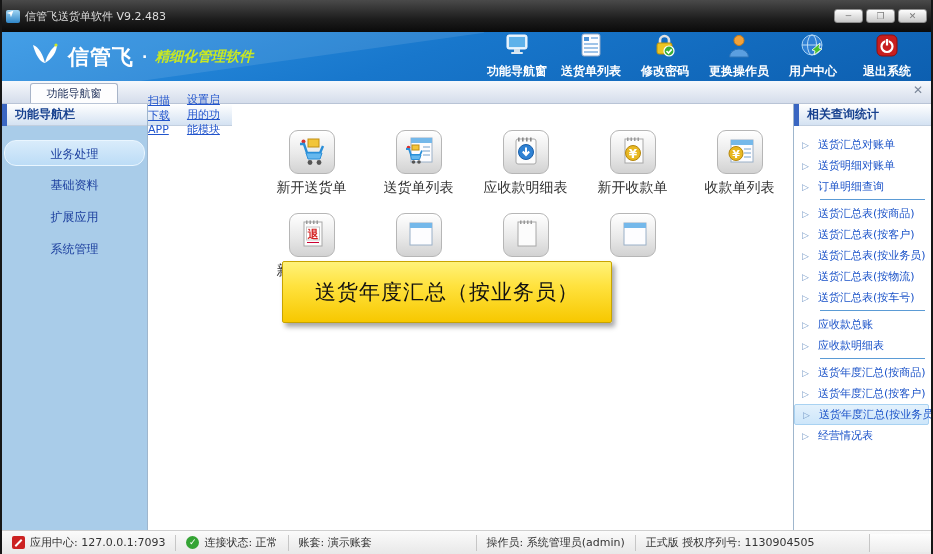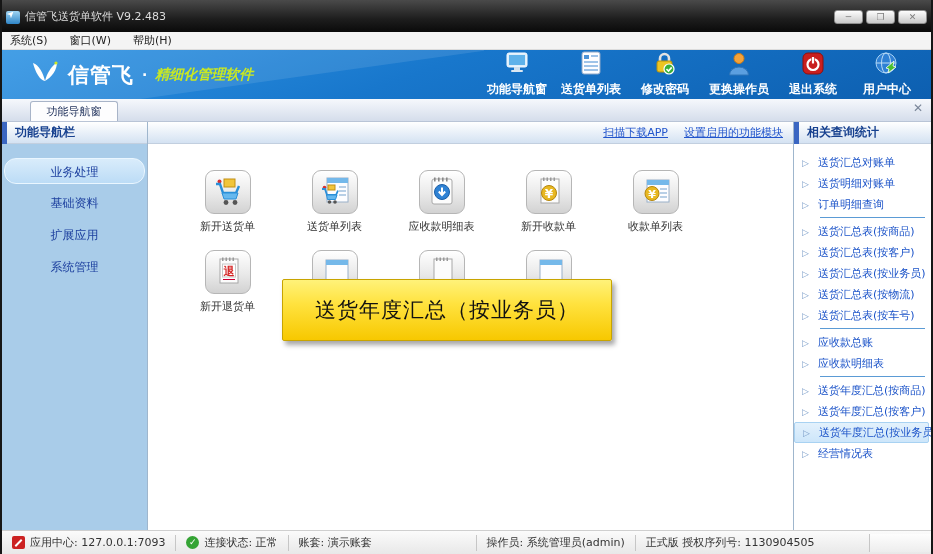--- a/index.html
+++ b/index.html
@@ -2,22 +2,22 @@
 <html><head>
 <meta charset="utf-8">
 <style>
   * { margin:0; padding:0; box-sizing:border-box; }
   html,body { width:933px; height:554px; overflow:hidden; }
   body { font-family:"DejaVu Sans","Liberation Sans",sans-serif; font-size:12px; }
   .window { width:933px; height:554px; background:#000; border-left:2px solid #161616;
             border-right:2px solid #161616; display:flex; flex-direction:column; }
 
   
-  .titlebar { height:32px; background:linear-gradient(180deg,#4a4a4a,#1d1d1d 60%,#0a0a0a);
-              display:flex; align-items:flex-end; padding:8px 4px; color:#e8e8e8; flex:0 0 auto; }
+  .titlebar { height:24px; background:linear-gradient(180deg,#4a4a4a,#1d1d1d 60%,#0a0a0a);
+              display:flex; align-items:center; padding:16px 4px; color:#e8e8e8; flex:0 0 auto; }
   .titlebar .appicon { width:14px; height:13px; background:linear-gradient(180deg,#9fd4f2,#2f86c8);
               border-radius:2px; margin-right:5px; position:relative; }
   .titlebar .appicon:after { content:"➤"; position:absolute; left:1px; top:-2px; color:#fff; font-size:9px; transform:rotate(-45deg); }
   .titlebar .ttl { font-size:11px; color:#ddd; }
   .winbtns { margin-left:auto; display:flex; gap:3px; }
   .winbtn { width:29px; height:14px; border:1px solid #8d8d8d; border-radius:3px;
             background:linear-gradient(180deg,#fdfdfd,#c9c9c9); color:#7c7c7c; font-size:9px;
             line-height:12px; text-align:center; }
 
   
@@ -50,31 +50,31 @@
                display:flex; align-items:center; font-weight:bold; color:#17418f; font-size:12px;
                border-bottom:1px solid #c2cfdf; }
   .accent { width:5px; height:22px; background:#3a66c2; margin-right:8px; flex:0 0 auto; }
 
   .leftpanel { width:146px; flex:0 0 auto; display:flex; flex-direction:column; border-right:1px solid #9fb6cd; }
   .sidebar { flex:1; background:#a9cce9; padding-top:14px; }
   .side-item { height:26px; margin:0 2px 6px 2px; text-align:center; line-height:26px;
                color:#1c3f9e; font-size:12px; cursor:pointer; }
   .side-item.sel { background:linear-gradient(180deg,#d9ecfb,#bcdcf6); border:1px solid #eaf6ff; border-radius:12px; }
 
-  .centerpanel { flex:1 1 auto; display:flex; flex-direction:column; position:relative; min-width:0; }
+  .centerpanel { flex:1 1 auto; display:flex; flex-direction:row; position:relative; min-width:0;justify-content:flex-end; }
   .links-row { height:22px; background:linear-gradient(180deg,#ffffff,#d4e2f2); border-bottom:1px solid #c2cfdf;
                display:flex; align-items:center; justify-content:flex-end; gap:16px; padding-right:10px; }
   .links-row a { color:#2255cc; font-size:11px; text-decoration:underline; cursor:pointer; }
   .icon-grid { padding:26px 0 0 26px; }
   .icon-row { display:flex; margin-bottom:16px; }
   .icon-cell { width:107px; display:flex; flex-direction:column; align-items:center; cursor:pointer; }
   .icon-btn { width:46px; height:44px; border:1px solid #b6b6b6; border-radius:9px;
               background:linear-gradient(180deg,#ffffff,#e9e9e9 55%,#d2d2d2);
               box-shadow:inset 0 1px 0 #fff; display:flex; align-items:center; justify-content:center; }
-  .icon-lbl { margin-top:5px; font-size:11px; color:#333; white-space:nowrap; }
+  .icon-lbl { margin-top:5px; font-size:14px; color:#333; white-space:nowrap; }
   .tooltip { position:absolute; left:134px; top:157px; width:330px; height:62px; z-index:6;
              background:linear-gradient(180deg,#fff27a,#ffe23e 40%,#f7c800);
              border:1px solid #c8a400; border-radius:2px; box-shadow:3px 4px 5px rgba(0,0,0,.35);
              display:flex; align-items:center; justify-content:center;
              font-size:21px; color:#111; letter-spacing:1px; }
 
   .rightpanel { width:138px; flex:0 0 auto; display:flex; flex-direction:column; border-left:1px solid #9fb6cd; background:#fff; }
   .rlist { flex:1; overflow:hidden; padding-top:8px; }
   .ritem { display:flex; align-items:center; height:21px; padding-left:8px; cursor:pointer;
            color:#1a52c8; font-size:11px; white-space:nowrap; }
@@ -103,25 +103,20 @@
   <div class="titlebar">
     <div class="appicon"></div>
     <div class="ttl">信管飞送货单软件 V9.2.483</div>
     <div class="winbtns">
       <div class="winbtn">─</div>
       <div class="winbtn">❐</div>
       <div class="winbtn">✕</div>
     </div>
   </div>
 
-  <div class="menubar">
-    <span>系统(S)</span>
-    <span>窗口(W)</span>
-    <span>帮助(H)</span>
-  </div>
 
   <div class="bluehdr">
     <div class="logo">
       <span>
         <svg width="30" height="26" viewBox="0 0 30 26">
             <path d="M3 3 C7 18 13 21 15 21 C13 13 9 5 3 3 Z" fill="#fff"></path>
             <path d="M27 2 C21 7 17 13 15 21 C22 17 27 10 27 2 Z" fill="#fff"></path>
             <circle cx="26" cy="3" r="1.6" fill="#cfe821"></circle>
           </svg>
       </span>
@@ -161,35 +156,35 @@
       </div>
       <div class="hdr-item">
         <span><svg width="26" height="25" viewBox="0 0 26 25">
               <circle cx="13" cy="7.5" r="5" fill="#f2a23a" stroke="#d07d14"></circle>
               <path d="M3.5 24 a9.5 8 0 0 1 19 0 Z" fill="#5b9fe0" stroke="#2f74b8"></path>
             </svg></span>
         <span class="lbl">更换操作员</span>
       </div>
       <div class="hdr-item">
         <span><svg width="26" height="25" viewBox="0 0 26 25">
+              <circle cx="12" cy="12" r="10" fill="#2f80d4" stroke="#a8d2f4"></circle>
+              <ellipse cx="12" cy="12" rx="4.5" ry="10" fill="none" stroke="#bcdcf6" stroke-width="1"></ellipse>
+              <line x1="2" y1="12" x2="22" y2="12" stroke="#bcdcf6" stroke-width="1"></line>
+              <path d="M14 22 l8-6 -3-1 1-5 -8 7 3 1 Z" fill="#49c030" stroke="#fff" stroke-width="0.8"></path>
+            </svg></span>
+        <span class="lbl">用户中心</span>
+      </div>
+      <div class="hdr-item">
+        <span><svg width="26" height="25" viewBox="0 0 26 25">
               <rect x="3" y="2" width="20" height="21" rx="5" fill="#c81f1f" stroke="#8f0f0f"></rect>
               <circle cx="13" cy="13.5" r="5.5" fill="none" stroke="#fff" stroke-width="2.2"></circle>
               <line x1="13" y1="5.5" x2="13" y2="12" stroke="#c81f1f" stroke-width="3.4"></line>
               <line x1="13" y1="6" x2="13" y2="12.5" stroke="#fff" stroke-width="2.2"></line>
             </svg></span>
         <span class="lbl">退出系统</span>
-      </div>
-      <div class="hdr-item">
-        <span><svg width="26" height="25" viewBox="0 0 26 25">
-              <circle cx="12" cy="12" r="10" fill="#2f80d4" stroke="#a8d2f4"></circle>
-              <ellipse cx="12" cy="12" rx="4.5" ry="10" fill="none" stroke="#bcdcf6" stroke-width="1"></ellipse>
-              <line x1="2" y1="12" x2="22" y2="12" stroke="#bcdcf6" stroke-width="1"></line>
-              <path d="M14 22 l8-6 -3-1 1-5 -8 7 3 1 Z" fill="#49c030" stroke="#fff" stroke-width="0.8"></path>
-            </svg></span>
-        <span class="lbl">用户中心</span>
       </div>
     </div>
   </div>
 
   <div class="tabstrip">
     <div class="tab">功能导航窗</div>
     <div class="tab-close">✕</div>
   </div>
 
   <div class="content">

